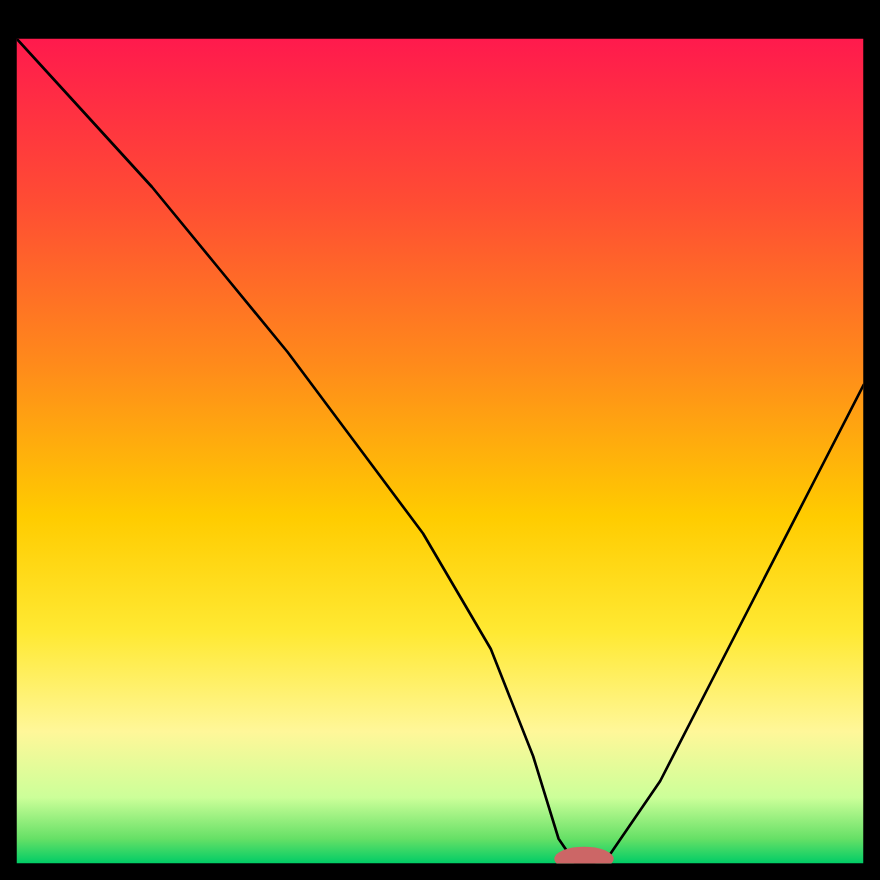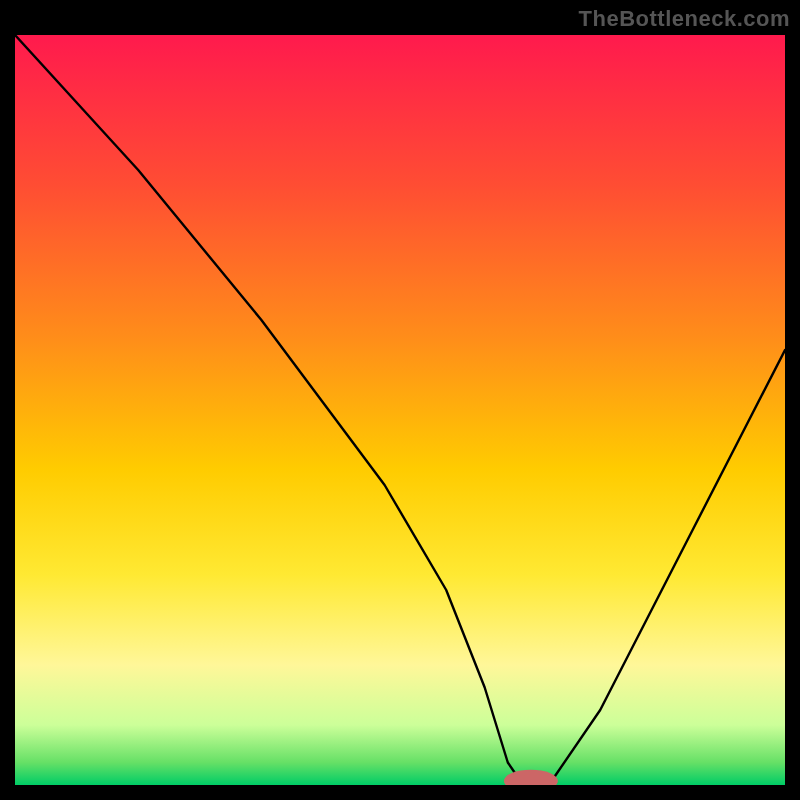--- a/index.html
+++ b/index.html
@@ -48,21 +48,20 @@
   .marker {
     fill: #cc6666;
     stroke: none;
   }
 </style>
 </head>
 <body>
 
 <div class="container">
 
-  <div class="watermark">TheBottleneck.com</div>
 
   <div class="plot-wrap">
     <svg class="plot" viewBox="0 0 770 750" preserveAspectRatio="none">
       <defs>
         <linearGradient id="bg-grad" x1="0" y1="0" x2="0" y2="1">
 
         <stop offset="0%" stop-color="#ff1a4d"></stop>
             <stop offset="20%" stop-color="#ff4d33"></stop>
             <stop offset="40%" stop-color="#ff8c1a"></stop>
             <stop offset="57.99999999999999%" stop-color="#ffcc00"></stop>

